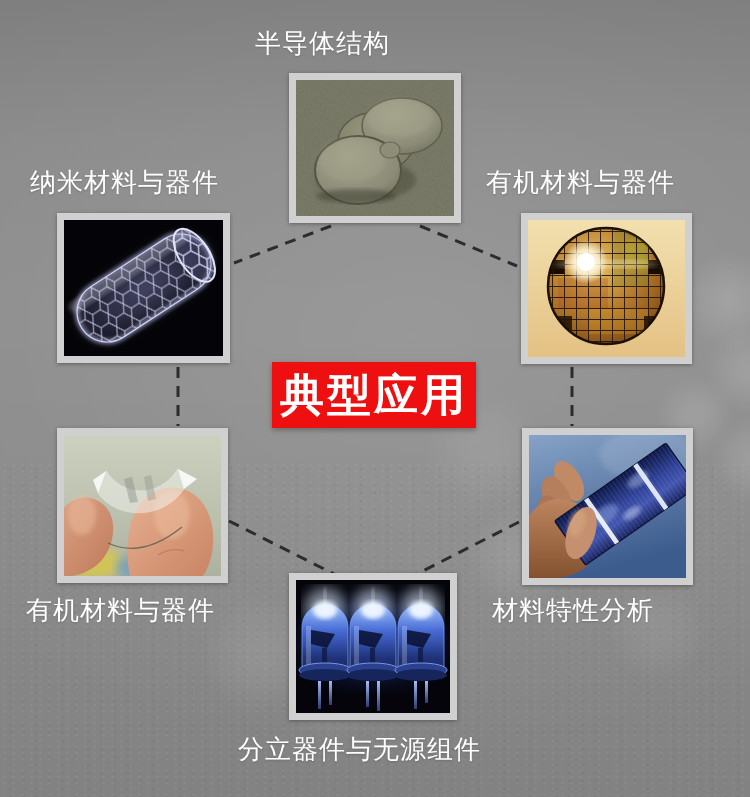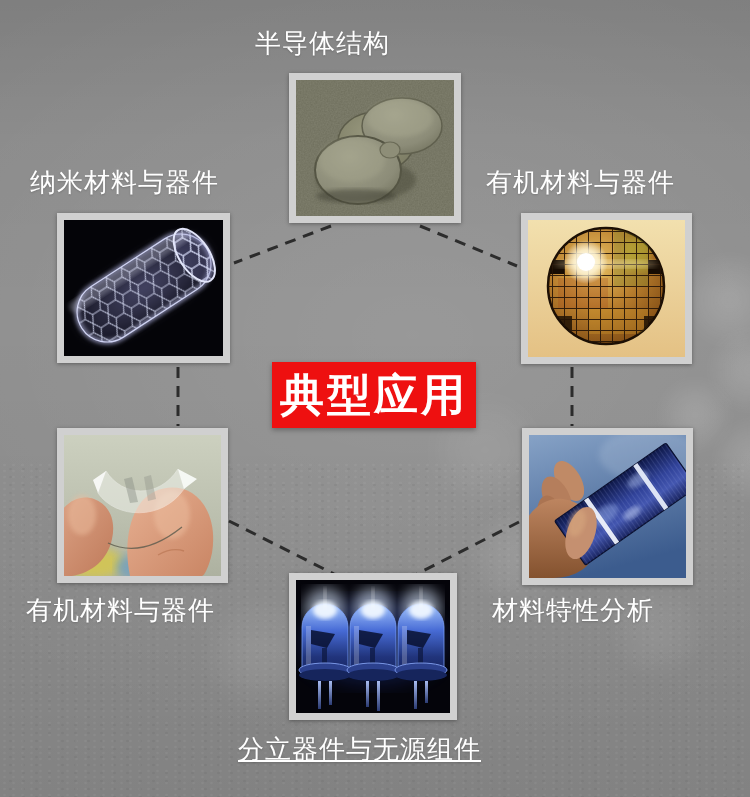--- a/index.html
+++ b/index.html
@@ -35,21 +35,21 @@
   .f-wafer{left:521px;top:213px;width:171px;height:151px;}
   .f-energy{left:57px;top:428px;width:171px;height:155px;}
   .f-solar{left:522px;top:428px;width:171px;height:157px;}
   .f-led{left:289px;top:573px;width:168px;height:147px;}
   
   .l-top{left:255px;top:28px;width:240px;}
   .l-nano{left:30px;top:167px;width:240px;}
   .l-wafer{left:486px;top:167px;width:240px;font-family:Liberation Serif, serif;}
   .l-energy{left:26px;top:595px;width:240px;}
   .l-solar{left:492px;top:595px;width:236px;}
-  .l-led{left:238px;top:734px;width:280px;text-decoration:underline;}
+  .l-led{left:238px;top:734px;width:280px;}
 </style>
 </head>
 <body>
 
 <div class="stage">
 
   <div class="speckle"></div>
 
   <div class="bokeh" style="left:685px;top:255px;width:90px;height:90px;"></div>
   <div class="bokeh" style="left:710px;top:330px;width:80px;height:80px;"></div>

